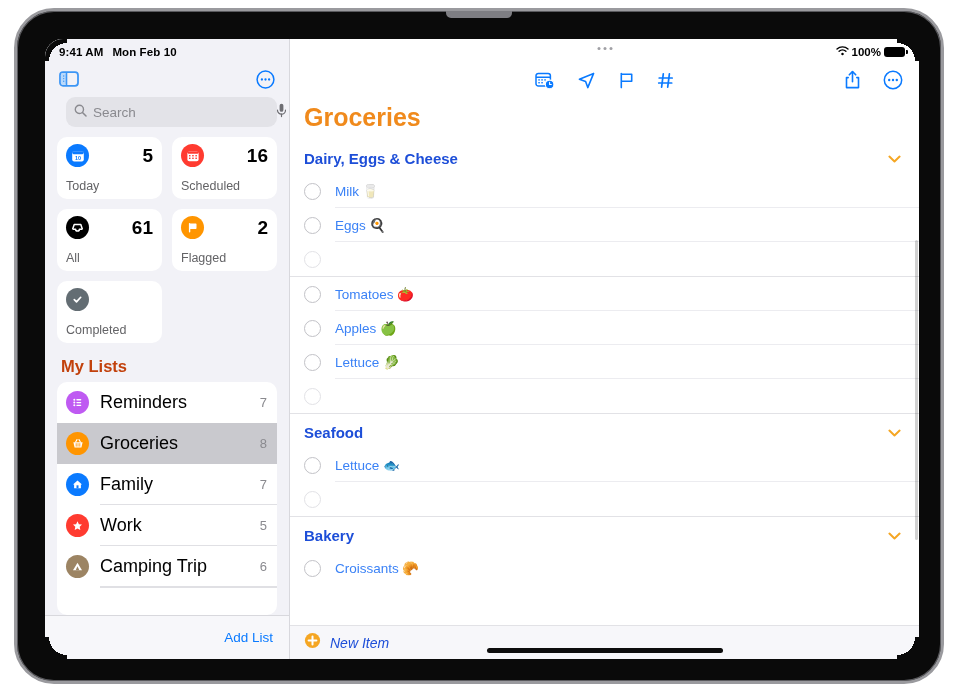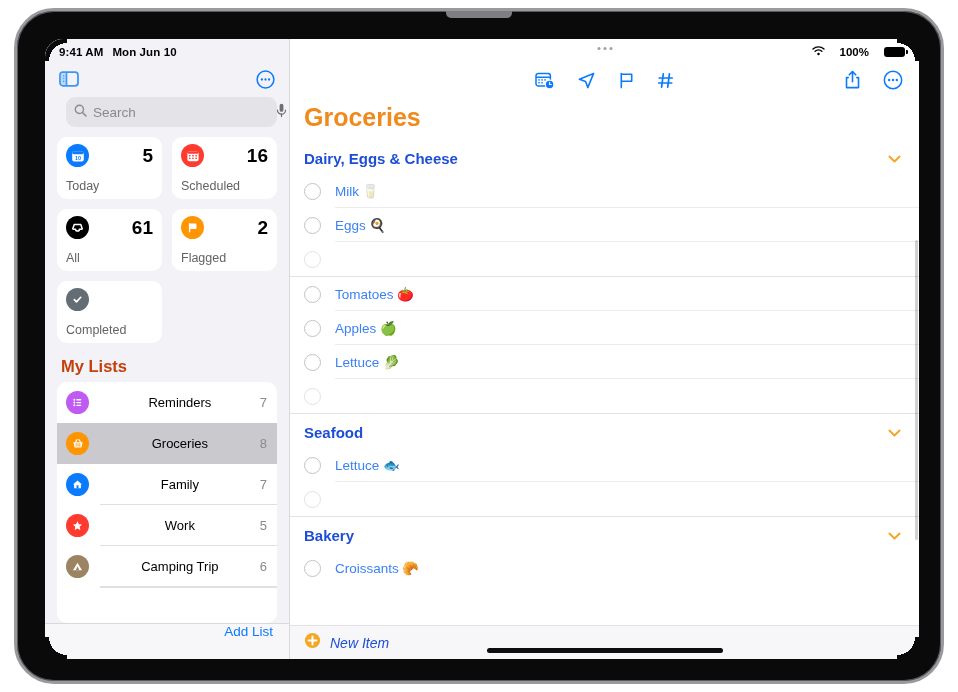--- a/index.html
+++ b/index.html
@@ -113,48 +113,48 @@
   .list-row {
     height: 41px; display: flex; align-items: center;
     padding: 0 10px 0 9px; position: relative;
   }
   .list-row.selected { background: #c9c9ce; }
   .lr-icon {
     width: 23px; height: 23px; border-radius: 50%;
     display:flex; align-items:center; justify-content:center;
     color:#fff; flex: 0 0 auto;
   }
-  .lr-label { font-size: 13px; color: #000; margin-left: 11px; flex: 1; text-align: center; }
+  .lr-label { font-size: 18px; color: #000; margin-left: 11px; flex: 1; }
   .lr-count { font-size: 13px; color: #8a8a8f; }
   .lr-sep {
     position: absolute; left: 43px; right: 0; bottom: 0;
     height: 1px; background: #e0e0e4;
   }
 
   #addlist-bar {
-    height: 36px; background: #f7f7fa;
+    height: 44px; background: #f7f7fa;
     border-top: 1px solid #d8d8dd;
-    display: flex; align-items: flex-start; justify-content: flex-end;
+    display: flex; align-items: center; justify-content: flex-end;
     padding-right: 16px;
   }
   #addlist-btn { font-size: 13.5px; color: #0a7aff; }
 
   
   #main { flex: 1; height: 100%; background: #fff; display:flex; flex-direction:column; position:relative; }
   #main-status {
     height: 22px; display:flex; align-items:center; justify-content:space-between;
     padding: 4px 14px 0 0;
   }
   #handle-dots {
     position:absolute; left: 50%; transform: translateX(-50%);
     top: 8px; display:flex; gap:3px;
   }
   #handle-dots span { width:3px; height:3px; border-radius:50%; background:#a0a0a5; }
   #status-right {
-    margin-left:auto; display:flex; align-items:center; gap:15px;
+    margin-left:auto; display:flex; align-items:center; gap:3px;
     font-size: 11.5px; font-weight: bold; color:#000;
   }
   .batt-shell {
     width:21px; height:10.5px; border-radius:3px; background:#000; position:relative;
   }
   .batt-nub {
     position:absolute; right:-2.5px; top:3px; width:2px; height:4.5px;
     background:#000; border-radius:0 1px 1px 0;
   }
 
@@ -214,21 +214,21 @@
 
 <div id="device-frame">
   <div id="camera-nub"></div>
 
   <div id="screen">
 
     <div id="sidebar">
 
       <div id="status-bar">
         <span id="status-time">9:41 AM</span>
-        <span>Mon Jun 10</span>
+        <span>Mon Feb 10</span>
       </div>
 
       <div id="sidebar-toolbar">
         <span class="tb-btn">
           <svg width="20" height="16" viewBox="0 0 20 16">
             <rect x="1" y="1.2" width="18" height="13.6" rx="3" fill="none" stroke="#3d96f5" stroke-width="1.8"></rect>
             <rect x="1.9" y="2.1" width="5.6" height="11.8" rx="2.1" fill="#b9d9fb"></rect>
             <line x1="7.5" y1="1.6" x2="7.5" y2="14.4" stroke="#3d96f5" stroke-width="1.6"></line>
             <circle cx="4.7" cy="5" r="0.7" fill="#3d96f5"></circle>
             <circle cx="4.7" cy="7.6" r="0.7" fill="#3d96f5"></circle>

